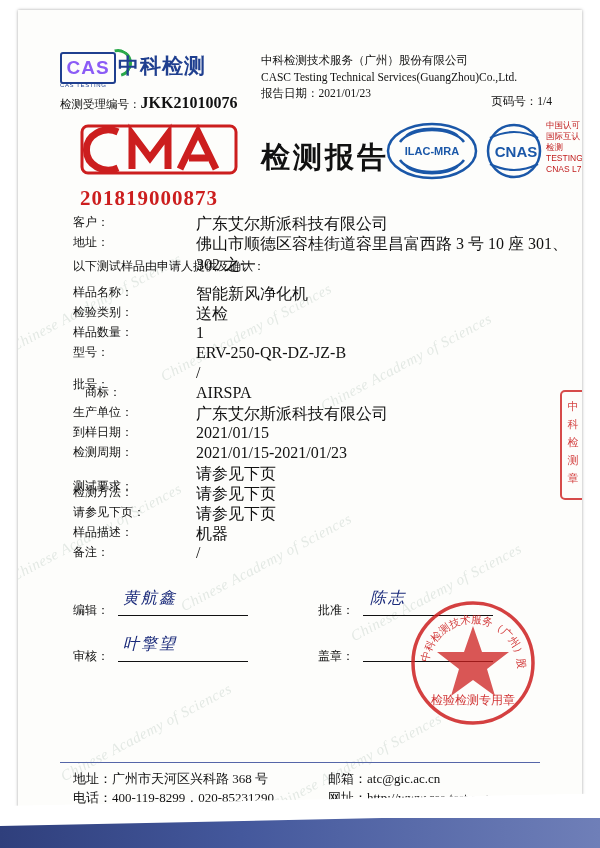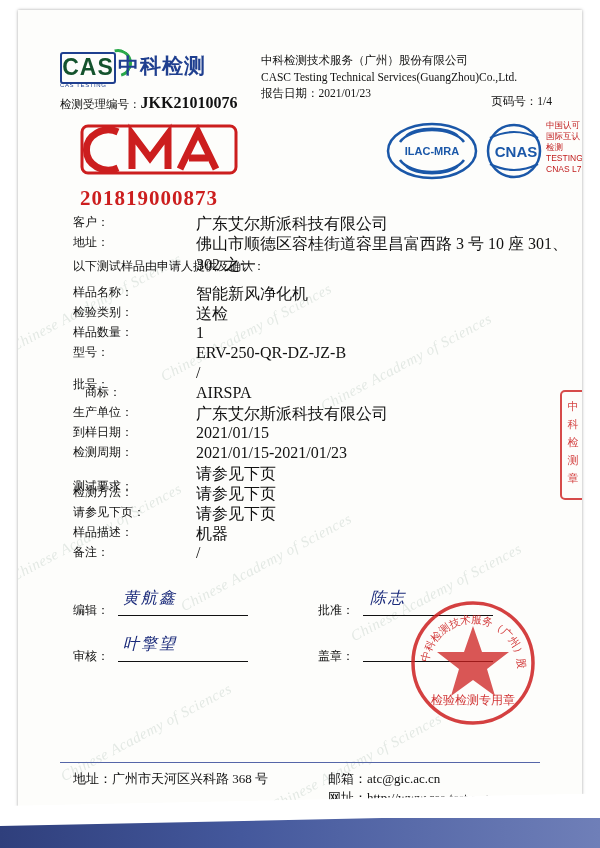--- a/index.html
+++ b/index.html
@@ -47,24 +47,24 @@
   }
   .cas-logo {
     position: absolute; left: 42px; top: 42px;
     width: 150px; height: 42px;
   }
   .cas-box {
     position: absolute; left: 0; top: 0;
     width: 52px; height: 28px;
     border: 2px solid #1f3f8f;
     border-radius: 3px;
-    color: #14532d;
+    color: #8b5cf6;
     font-family: "Liberation Sans", sans-serif;
     font-weight: bold;
-    font-size: 23px;
+    font-size: 19px;
     letter-spacing: 1px;
     text-align: center;
     line-height: 27px;
   }
   .cas-sub {
     position: absolute; left: 0; top: 30px;
     font-family: "Liberation Sans", sans-serif;
     font-size: 6px;
     color: #1f3f8f;
     letter-spacing: 0.6px;
@@ -238,20 +238,21 @@
           <path d="M38 10 A22 20 0 1 0 38 46"></path>
           <path d="M52 47 L52 12 L70 36 L88 12 L88 47"></path>
           <path d="M100 47 L118 10 L136 47"></path>
           <path d="M109 36 L128 36"></path>
         </g>
         <rect x="2" y="4" width="154" height="47" rx="6" fill="none" stroke="#cc1e1e" stroke-width="3"></rect>
       </svg>
     </div>
     <div class="cert-no">201819000873</div>
 
+    <div class="report-title">检测报告</div>
 
     <div class="ilac">
       <svg viewBox="0 0 92 58" width="92" height="58" aria-hidden="true">
         <ellipse cx="46" cy="29" rx="44" ry="27" fill="none" stroke="#1a57a8" stroke-width="2.5"></ellipse>
         <path d="M14 20 A34 18 0 0 1 78 20" fill="none" stroke="#1a57a8" stroke-width="2.5"></path>
         <path d="M20 14 A28 12 0 0 1 72 14" fill="none" stroke="#1a57a8" stroke-width="2"></path>
         <path d="M14 38 A34 18 0 0 0 78 38" fill="none" stroke="#1a57a8" stroke-width="2.5"></path>
         <path d="M20 44 A28 12 0 0 0 72 44" fill="none" stroke="#1a57a8" stroke-width="2"></path>
         <text x="46" y="33" text-anchor="middle" font-family="Liberation Sans, sans-serif" font-size="11" font-weight="bold" fill="#1a57a8">ILAC-MRA</text>
       </svg>
@@ -360,19 +361,22 @@
       </svg>
     </div>
 
     <div class="foot-rule"></div>
     <div class="foot" style="left:55px; top:760px;">
       <span>地址：</span><span>广州市天河区兴科路 368 号</span>
     </div>
     <div class="foot" style="left:310px; top:760px;">
       <span>邮箱：</span><span class="foot-en">atc@gic.ac.cn</span>
     </div>
+    <div class="foot" style="left:55px; top:779px;">
+      <span>电话：</span><span class="foot-en">400-119-8299，020-85231290</span>
+    </div>
     <div class="foot" style="left:310px; top:779px;">
       <span>网址：</span><span class="foot-en">http://www.cas-test.org</span>
     </div>
   </div>
 
   <div class="blue-band"></div>
 </div>
 
 </body></html>

